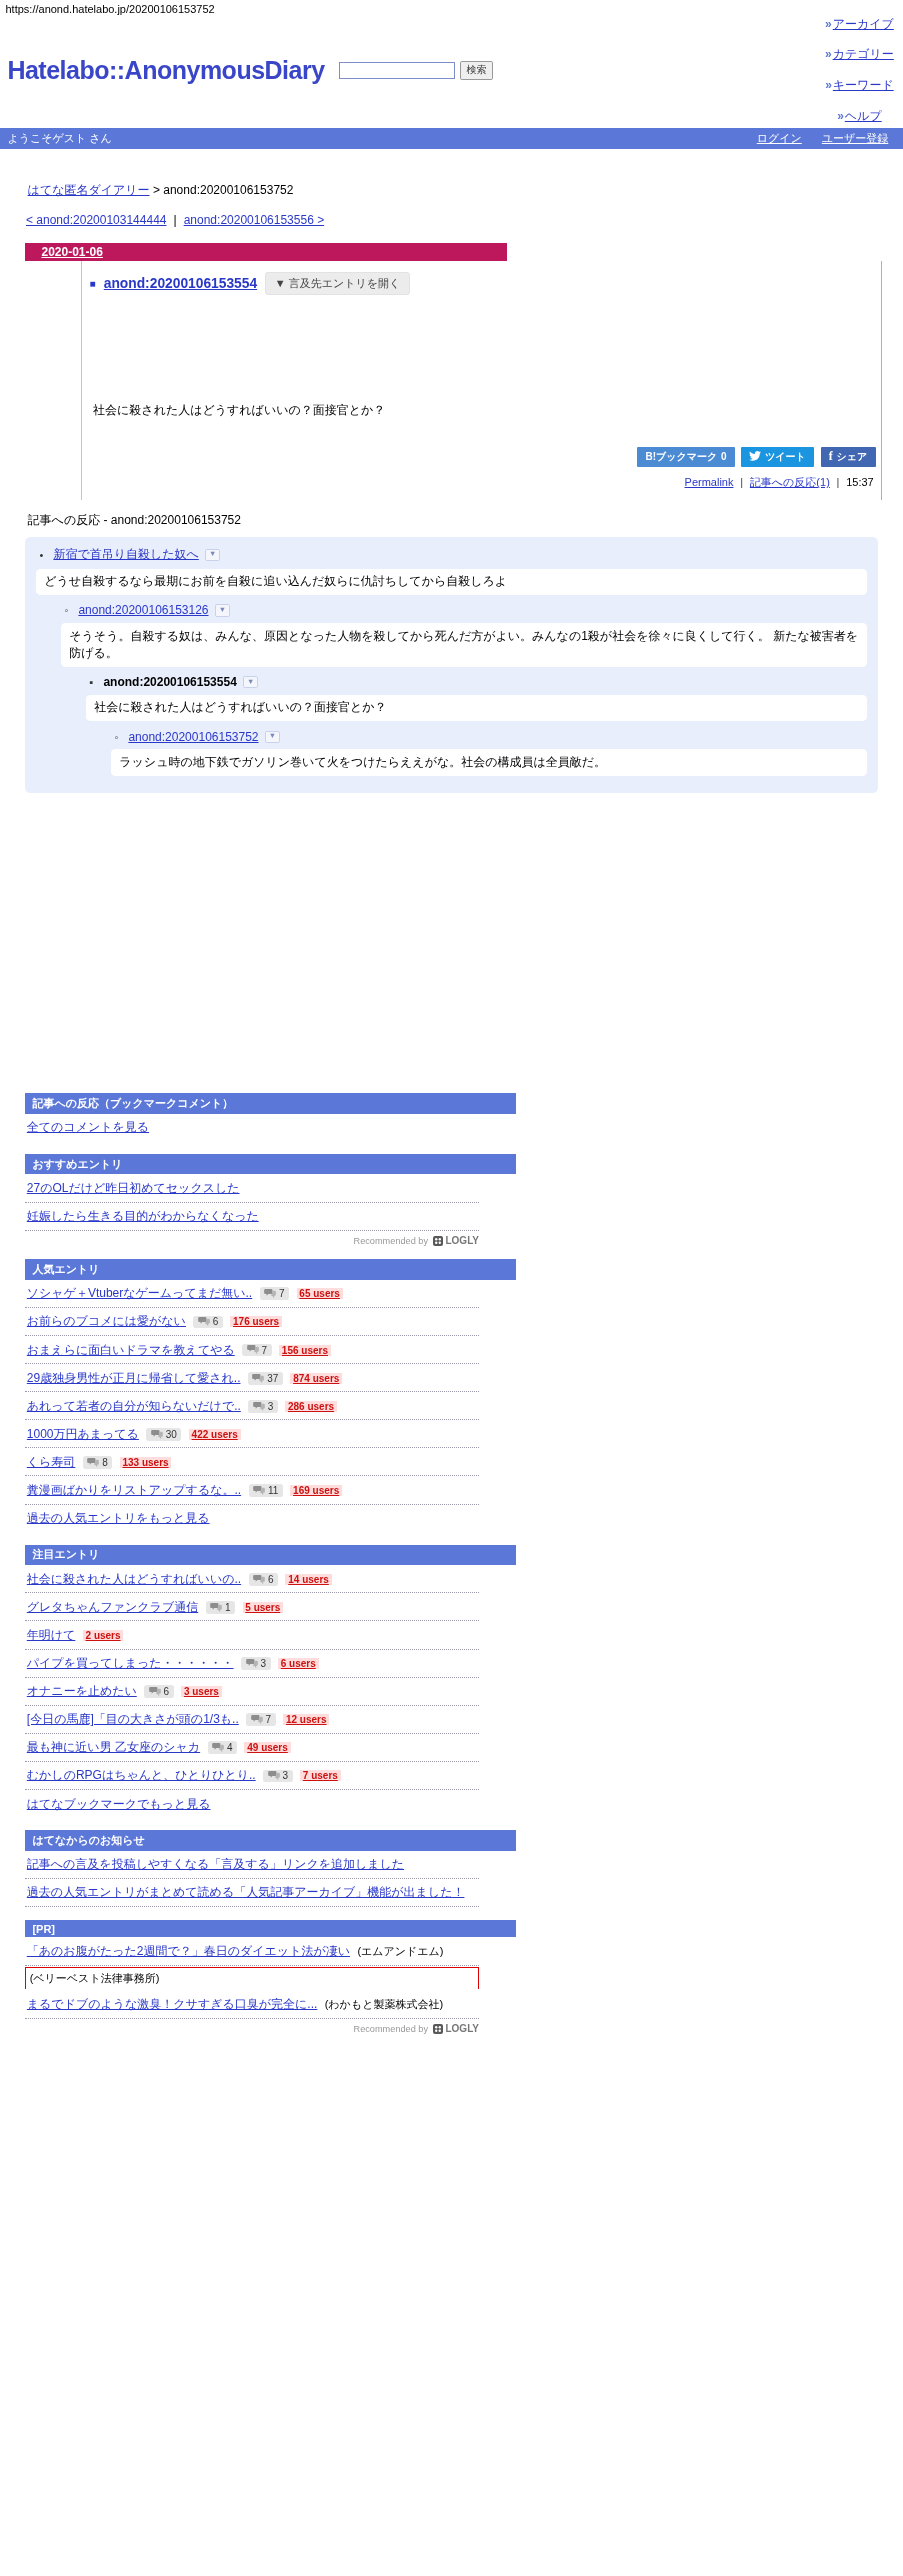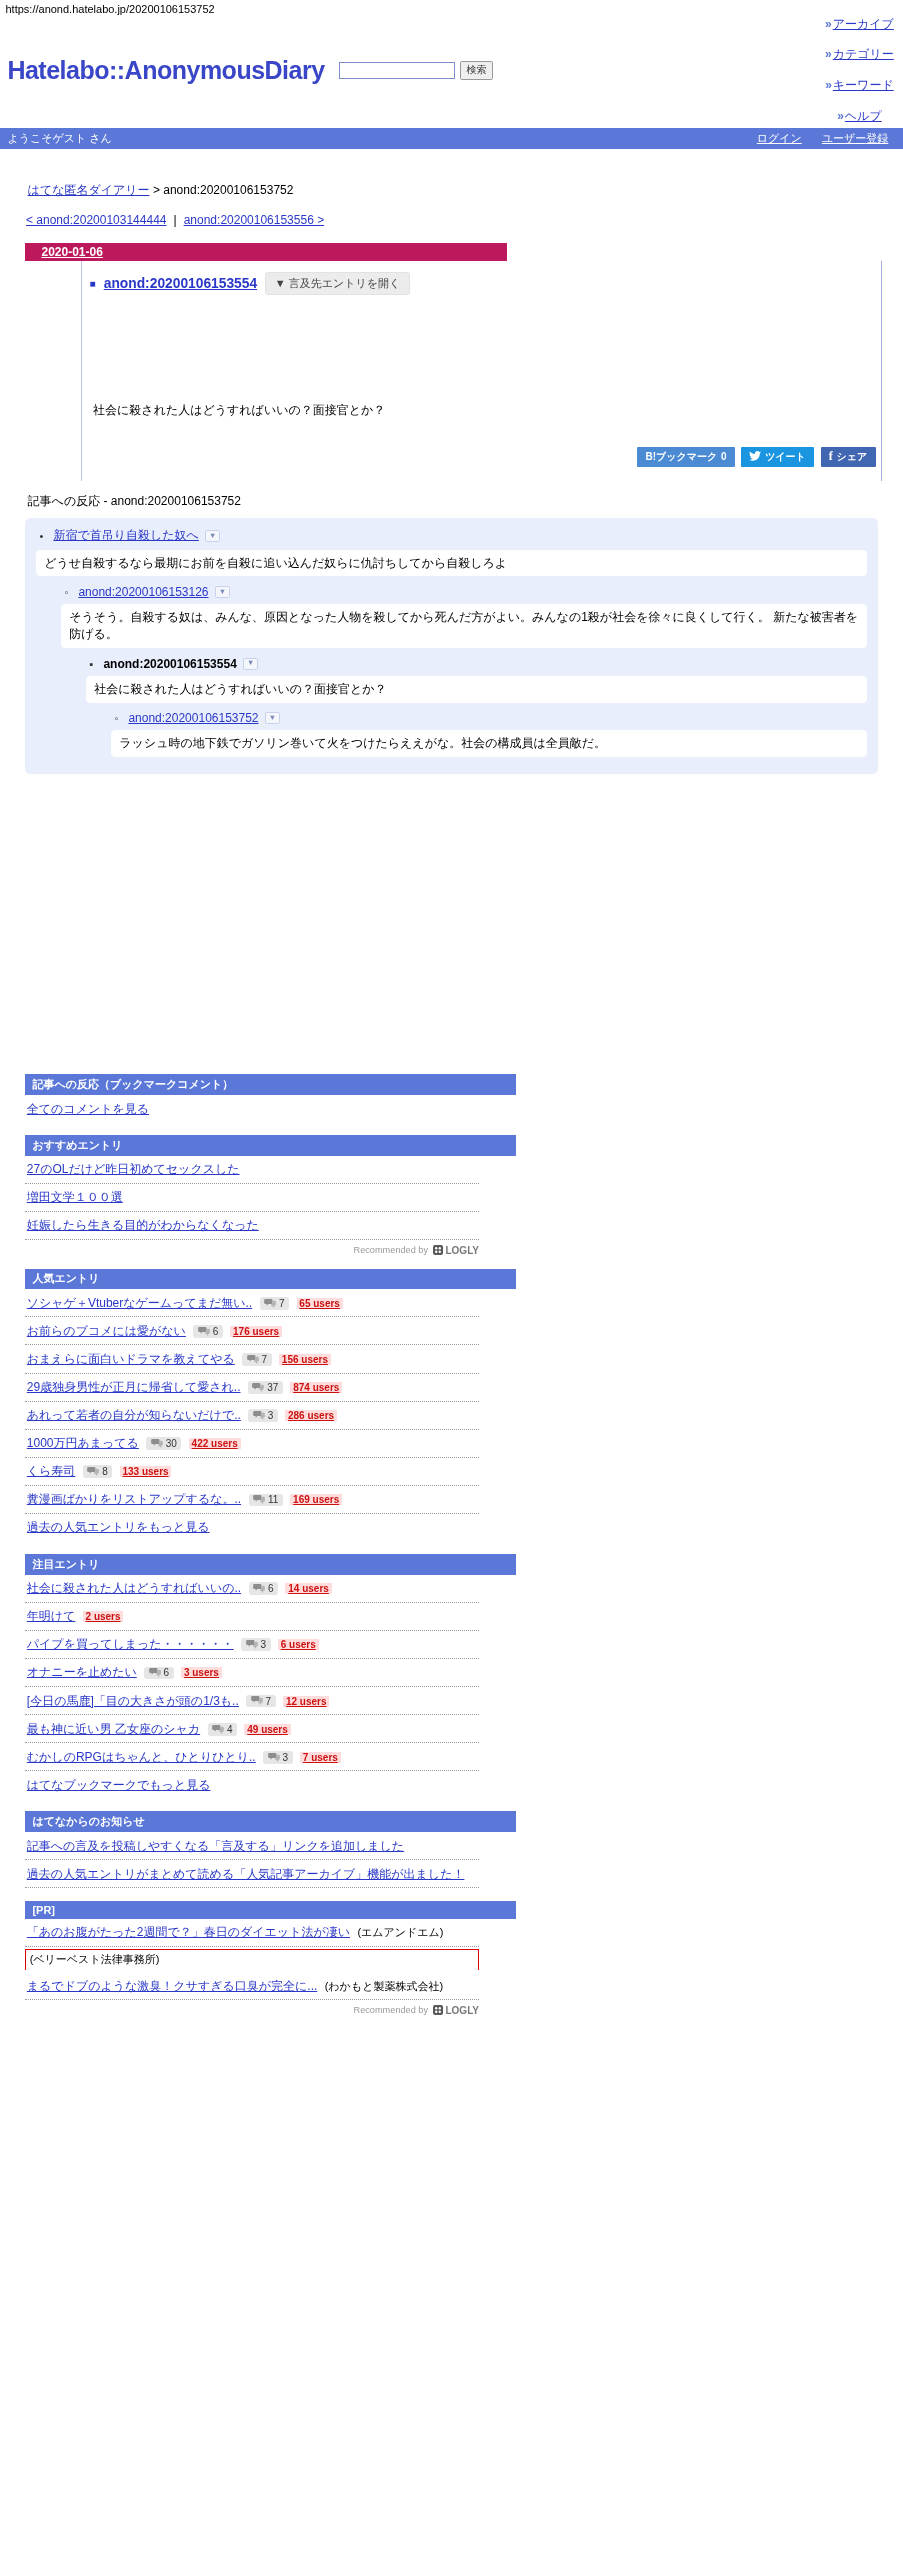--- a/index.html
+++ b/index.html
@@ -141,20 +141,27 @@
     <button class="share-btn btn-tweet">
       <span><svg width="12" height="10" viewBox="0 0 24 20" aria-hidden="true">
             <path fill="#ffffff" d="M24 2.3c-.9.4-1.8.7-2.8.8 1-.6 1.8-1.6 2.2-2.7-1 .6-2 1-3.1 1.2C19.4.6 18.1 0 16.7 0c-2.7 0-4.9 2.2-4.9 4.9 0 .4 0 .8.1 1.1C7.8 5.8 4.2 3.8 1.8.9 1.4 1.6 1.1 2.5 1.1 3.4c0 1.7.9 3.2 2.2 4.1-.8 0-1.6-.2-2.2-.6v.1c0 2.4 1.7 4.4 3.9 4.8-.4.1-.8.2-1.3.2-.3 0-.6 0-.9-.1.6 2 2.4 3.4 4.6 3.4-1.7 1.3-3.8 2.1-6.1 2.1-.4 0-.8 0-1.2-.1 2.2 1.4 4.8 2.2 7.5 2.2 9.1 0 14-7.5 14-14v-.6c1-.7 1.8-1.6 2.4-2.6z"></path>
           </svg></span>
       <span>ツイート</span>
     </button>
     <button class="share-btn btn-fb">
       <span class="fb-f">f</span>
       <span>シェア</span>
     </button>
+  </div>
+  <div class="entry-meta">
+    <a class="lnk">Permalink</a>
+    <span class="sep">|</span>
+    <a class="lnk">記事への反応(1)</a>
+    <span class="sep">|</span>
+    <span>15:37</span>
   </div>
 </div>
 
 <div class="reactions-heading">記事への反応 - anond:20200106153752</div>
 
 <div class="tree">
   <ul>
     <li>
       <p class="node">
         <span class="marker">•</span>
@@ -204,23 +211,20 @@
       <a class="lnk">全てのコメントを見る</a>
     </div>
 </div>
 
 <div class="section-bar">おすすめエントリ</div>
 <div class="list">
   <div class="list-row">
       <a class="lnk">27のOLだけど昨日初めてセックスした</a>
     </div>
   <div class="list-row">
-      <a class="lnk">増田文学１００選</a>
-    </div>
-  <div class="list-row">
       <a class="lnk">妊娠したら生きる目的がわからなくなった</a>
     </div>
 </div>
 <div class="logly-row">
   <span>Recommended by</span>
   <span class="logly-brand">
     <svg width="10" height="10" viewBox="0 0 10 10" aria-hidden="true">
         <rect width="10" height="10" rx="2" fill="#595959"></rect>
         <circle cx="3.2" cy="3.2" r="1.2" fill="#fff"></circle>
         <circle cx="6.8" cy="3.2" r="1.2" fill="#fff"></circle>
@@ -333,20 +337,31 @@
     <span class="bubble-badge">
         <svg width="12" height="9.2" viewBox="0 0 14 11" aria-hidden="true">
           <path d="M1.5 0h7A1.5 1.5 0 0 1 10 1.5v3A1.5 1.5 0 0 1 8.5 6H5L3 8V6H1.5A1.5 1.5 0 0 1 0 4.5v-3A1.5 1.5 0 0 1 1.5 0z" fill="#8d8d8d"></path>
           <path d="M11 2h1.5A1.5 1.5 0 0 1 14 3.5v3A1.5 1.5 0 0 1 12.5 8H12v3L9.5 8H8" fill="#b4b4b4"></path>
         </svg>
         <span>6</span>
       </span>
     <a class="users-badge">14 users</a>
   </div>
   <div class="list-row">
+    <a class="lnk">グレタちゃんファンクラブ通信</a>
+    <span class="bubble-badge">
+        <svg width="12" height="9.2" viewBox="0 0 14 11" aria-hidden="true">
+          <path d="M1.5 0h7A1.5 1.5 0 0 1 10 1.5v3A1.5 1.5 0 0 1 8.5 6H5L3 8V6H1.5A1.5 1.5 0 0 1 0 4.5v-3A1.5 1.5 0 0 1 1.5 0z" fill="#8d8d8d"></path>
+          <path d="M11 2h1.5A1.5 1.5 0 0 1 14 3.5v3A1.5 1.5 0 0 1 12.5 8H12v3L9.5 8H8" fill="#b4b4b4"></path>
+        </svg>
+        <span>1</span>
+      </span>
+    <a class="users-badge">5 users</a>
+  </div>
+  <div class="list-row">
     <a class="lnk">年明けて</a>
     <a class="users-badge">2 users</a>
   </div>
   <div class="list-row">
     <a class="lnk">パイプを買ってしまった・・・・・・</a>
     <span class="bubble-badge">
         <svg width="12" height="9.2" viewBox="0 0 14 11" aria-hidden="true">
           <path d="M1.5 0h7A1.5 1.5 0 0 1 10 1.5v3A1.5 1.5 0 0 1 8.5 6H5L3 8V6H1.5A1.5 1.5 0 0 1 0 4.5v-3A1.5 1.5 0 0 1 1.5 0z" fill="#8d8d8d"></path>
           <path d="M11 2h1.5A1.5 1.5 0 0 1 14 3.5v3A1.5 1.5 0 0 1 12.5 8H12v3L9.5 8H8" fill="#b4b4b4"></path>
         </svg>

